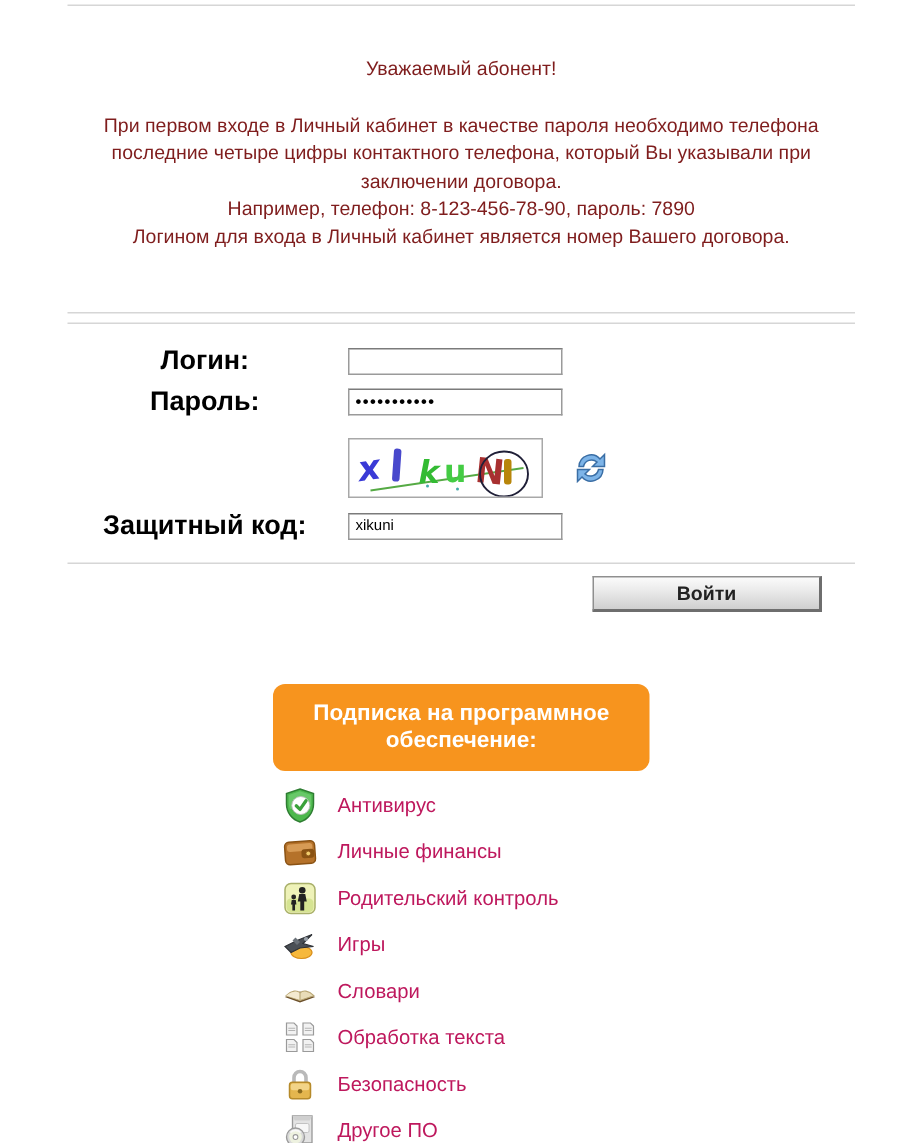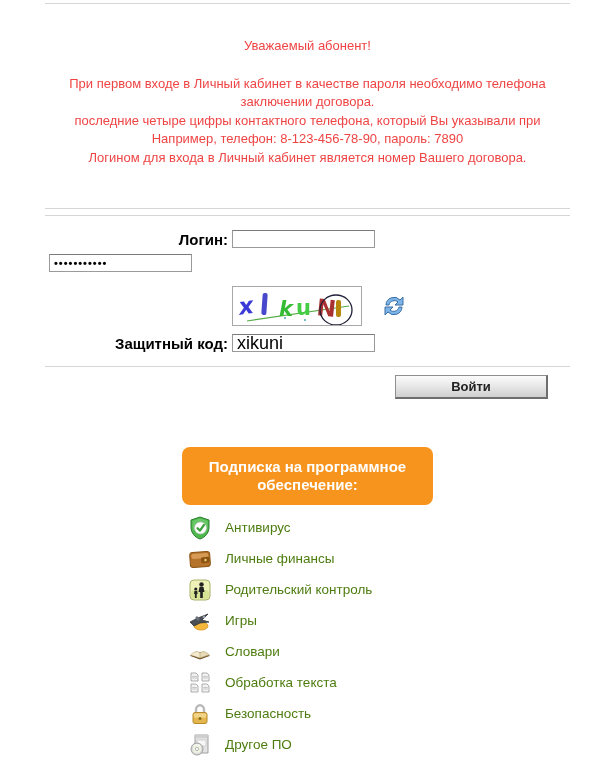--- a/index.html
+++ b/index.html
@@ -8,40 +8,40 @@
     width: 615px; height: 762px;
     font-family: "Liberation Sans", sans-serif;
     color: #1a1a1a;
     overflow: hidden;
   }
   .page { width: 525px; margin: 0 auto; }
   .hline { border: 0; border-top: 1px solid #d6d6d6; height: 0; }
   .hline.top { margin-top: 3px; }
 
   
-  .intro { text-align: center; font-size: 13px; line-height: 18.5px; color: #ef4444; }
+  .intro { text-align: center; font-size: 13px; line-height: 18.5px; color: #7f1d1d; }
   .greeting { margin-top: 33px; }
   .intro-lines { margin-top: 19px; }
 
   .sect-sep-1 { margin-top: 41px; }
   .sect-sep-2 { margin-top: 6px; }
 
   
   .login-form { margin-top: 14px; }
   .form-row { display: flex; align-items: center; margin-bottom: 6px; }
   .form-label {
-    width: 183px; text-align: right; font-weight: bold; font-size: 15px;
+    width: 183px; text-align: center; font-weight: bold; font-size: 18px;
     padding-right: 0; color: #000;
   }
   .form-field { margin-left: 4px; }
   .text-input {
     width: 143px; height: 18px;
     border: 1px solid #9a9a9a; border-top-color: #7b7b7b;
     background: #fff; font-family: "Liberation Sans", sans-serif;
-    font-size: 18px; padding: 1px 4px; outline: none;
+    font-size: 10px; padding: 1px 4px; outline: none;
   }
   .password-input { letter-spacing: 1px; font-size: 11px; font-weight: bold; }
 
   .captcha-row { display: flex; align-items: center; margin-top: 14px; margin-bottom: 8px; }
   .captcha-box {
     margin-left: 187px;
     width: 130px; height: 40px;
     border: 1px solid #a8a8a8; background: #fff;
   }
   .refresh-btn {
@@ -72,52 +72,53 @@
     text-align: center;
     display: flex; align-items: center; justify-content: center;
     padding: 11px 18px;
   }
 
   
   .soft-list { margin-top: 7px; padding-left: 143px; }
   .soft-item { display: flex; align-items: center; height: 31px; cursor: pointer; }
   .soft-icon { width: 24px; height: 24px; flex: 0 0 24px; display: flex; align-items: center; justify-content: center; }
   .soft-label {
-    margin-left: 13px; font-size: 13.5px; color: #4d7c0f; text-decoration: none; text-align: center;
+    margin-left: 13px; font-size: 13.5px; color: #be185d; text-decoration: none; text-align: center;
   }
 </style>
 </head>
 <body>
 
 <div class="page">
 
   <hr class="hline top">
 
   <div class="intro">
     <div class="greeting">Уважаемый абонент!</div>
     <div class="intro-lines">
       <div>При первом входе в Личный кабинет в качестве пароля необходимо телефона</div>
+      <div>последние четыре цифры контактного телефона, который Вы указывали при</div>
       <div>заключении договора.</div>
-      <div>последние четыре цифры контактного телефона, который Вы указывали при</div>
       <div>Например, телефон: 8-123-456-78-90, пароль: 7890</div>
       <div>Логином для входа в Личный кабинет является номер Вашего договора.</div>
     </div>
   </div>
 
   <hr class="hline sect-sep-1">
   <hr class="hline sect-sep-2">
 
   <div class="login-form">
 
     <div class="form-row">
       <label class="form-label">Логин:</label>
       <input class="text-input form-field" type="text" value="" style="">
     </div>
 
     <div class="form-row">
+      <label class="form-label">Пароль:</label>
       <input class="text-input password-input form-field" type="text" value="•••••••••••" style="">
     </div>
 
     <div class="captcha-row">
       <div class="captcha-box">
         <svg width="128" height="38" viewBox="0 0 128 38">
           <line x1="14" y1="34" x2="116" y2="19" stroke="#55aa44" stroke-width="1.2"></line>
           <text x="6" y="27" font-family="DejaVu Sans, sans-serif" font-size="23" font-weight="bold" font-style="italic" fill="#3a3ad6" transform="rotate(-8 12 22)">x</text>
           <rect x="29" y="6" width="5" height="22" rx="2" fill="#4848cc" transform="rotate(4 31 17)"></rect>
           <text x="46" y="29" font-family="DejaVu Sans, sans-serif" font-size="21" font-weight="bold" font-style="italic" fill="#33bb33">k</text>

